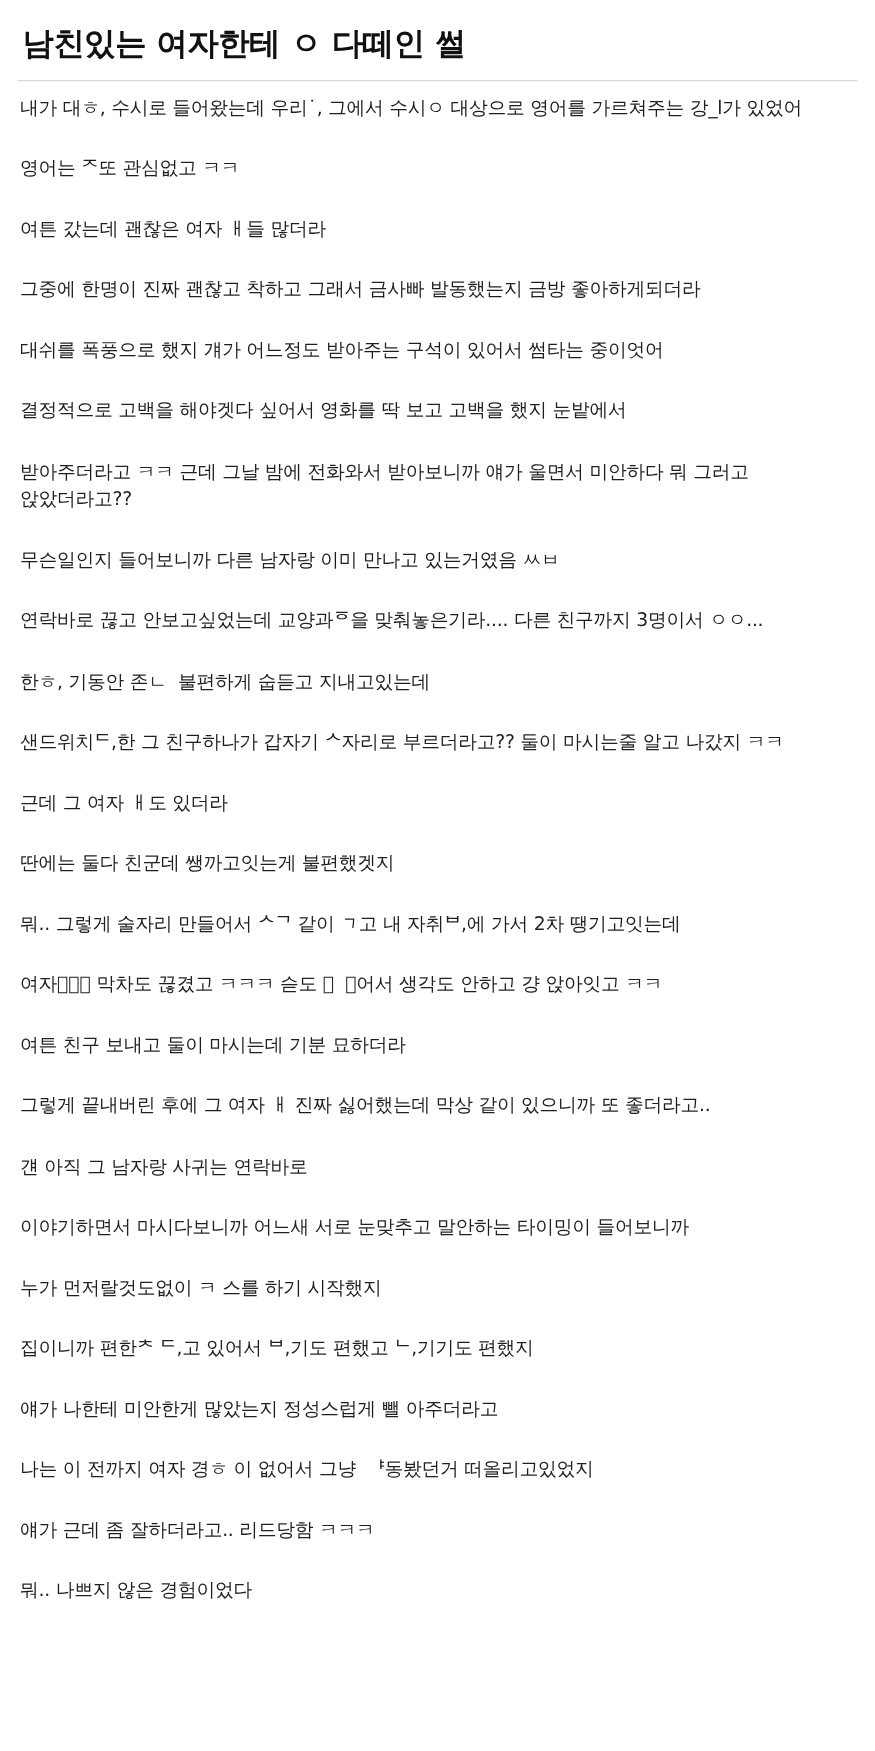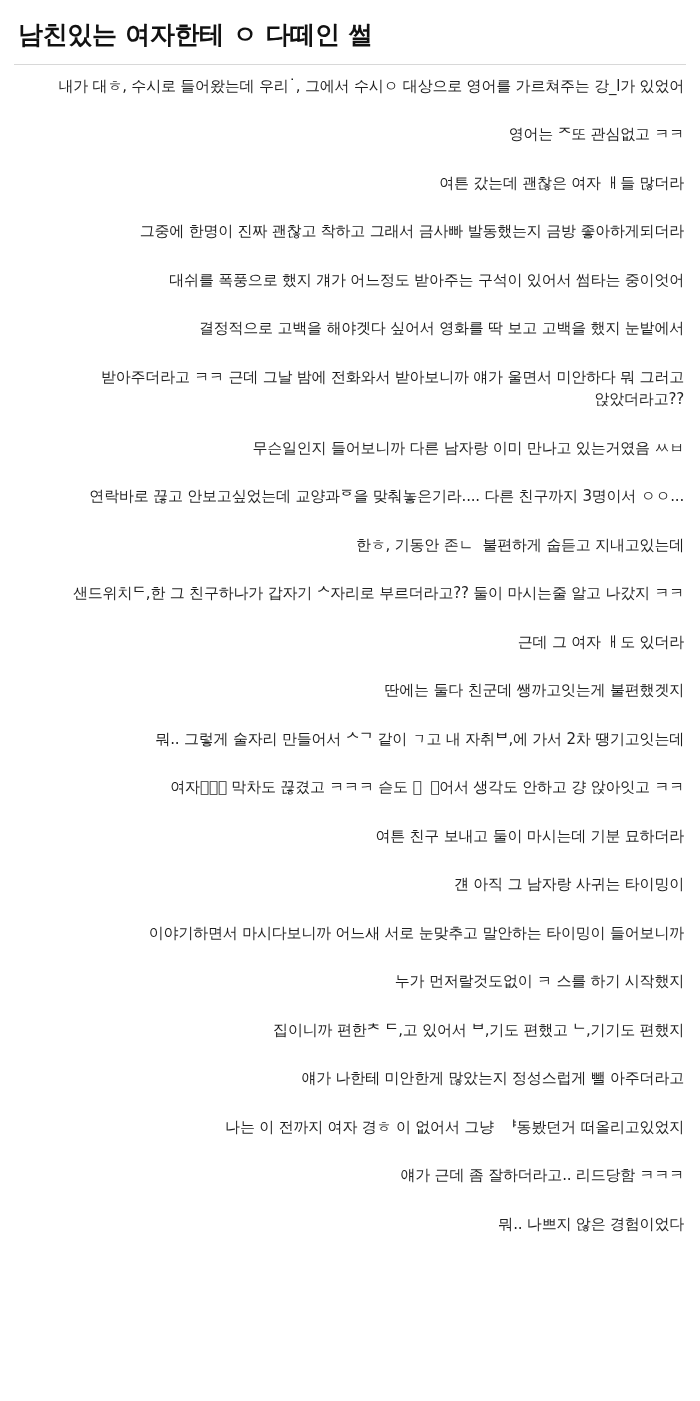--- a/index.html
+++ b/index.html
@@ -28,21 +28,20 @@
     color: #111111;
     margin: 4px 0 12px 4px;
   }
   .divider {
     height: 1px;
     background: #d8d8d8;
     margin: 0 0 10px 0;
   }
   .body-text {
     margin: 0 2px;
-    text-align: right;
   }
   .para {
     font-size: 15px;
     line-height: 1.5;
     letter-spacing: -0.2px;
     color: #1f1f1f;
     margin: 0 0 26px 0;
     word-break: keep-all;
     white-space: pre-wrap;
   }
@@ -66,21 +65,22 @@
     <p class="para">받아주더라고 ㅋㅋ 근데 그날 밤에 전화와서 받아보니까 얘가 울면서 미안하다 뭐 그러고 앉았더라고??</p>
     <p class="para">무슨일인지 들어보니까 다른 남자랑 이미 만나고 있는거였음 ㅆㅂ</p>
     <p class="para">연락바로 끊고 안보고싶었는데 교양과ᅙ을 맞춰놓은기라.... 다른 친구까지 3명이서 ㅇㅇ...</p>
     <p class="para">한ㅎ, 기동안 존ㄴ  불편하게 숩듣고 지내고있는데</p>
     <p class="para">샌드위치ᄃ,한 그 친구하나가 갑자기 ᄉ자리로 부르더라고?? 둘이 마시는줄 알고 나갔지 ㅋㅋ</p>
     <p class="para">근데 그 여자 ㅐ도 있더라</p>
     <p class="para">딴에는 둘다 친군데 쌩까고잇는게 불편했겟지</p>
     <p class="para">뭐.. 그렇게 술자리 만들어서 ᄉᄀ 같이 ᆨ고 내 자취ᄇ,에 가서 2차 땡기고잇는데</p>
     <p class="para">여자ᅟᅢᆫ 막차도 끊겼고 ㅋㅋㅋ 슫도 ᄎ  ᅥ어서 생각도 안하고 걍 앉아잇고 ㅋㅋ</p>
     <p class="para">여튼 친구 보내고 둘이 마시는데 기분 묘하더라</p>
-    <p class="para">걘 아직 그 남자랑 사귀는 타이밍이</p>
+    <p class="para">그렇게 끝내버린 후에 그 여자 ㅐ 진짜 싫어했는데 막상 같이 있으니까 또 좋더라고..</p>
+    <p class="para">걘 아직 그 남자랑 사귀는 연락바로</p>
     <p class="para">이야기하면서 마시다보니까 어느새 서로 눈맞추고 말안하는 타이밍이 들어보니까</p>
     <p class="para">누가 먼저랄것도없이 ㅋ 스를 하기 시작했지</p>
     <p class="para">집이니까 편한ᄎ ᄃ,고 있어서 ᄇ,기도 편했고 ᄂ,기기도 편했지</p>
     <p class="para">얘가 나한테 미안한게 많았는지 정성스럽게 뺄 아주더라고</p>
     <p class="para">나는 이 전까지 여자 경ㅎ 이 없어서 그냥  ᅣ동봤던거 떠올리고있었지</p>
     <p class="para">얘가 근데 좀 잘하더라고.. 리드당함 ㅋㅋㅋ</p>
     <p class="para">뭐.. 나쁘지 않은 경험이었다</p>
   </div>
 </div>
 

